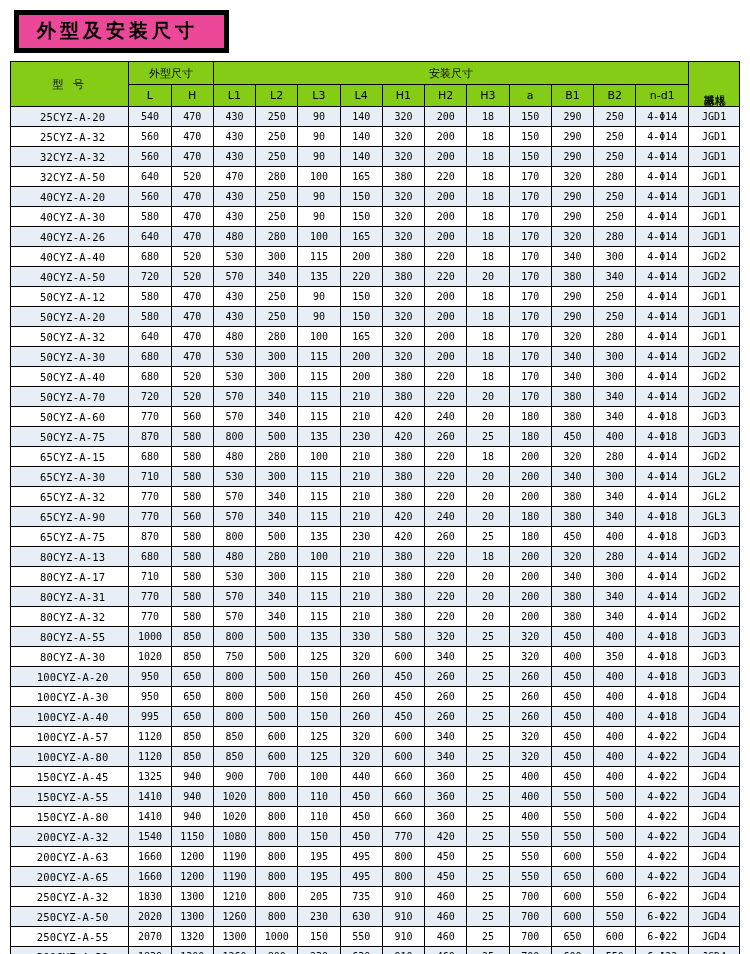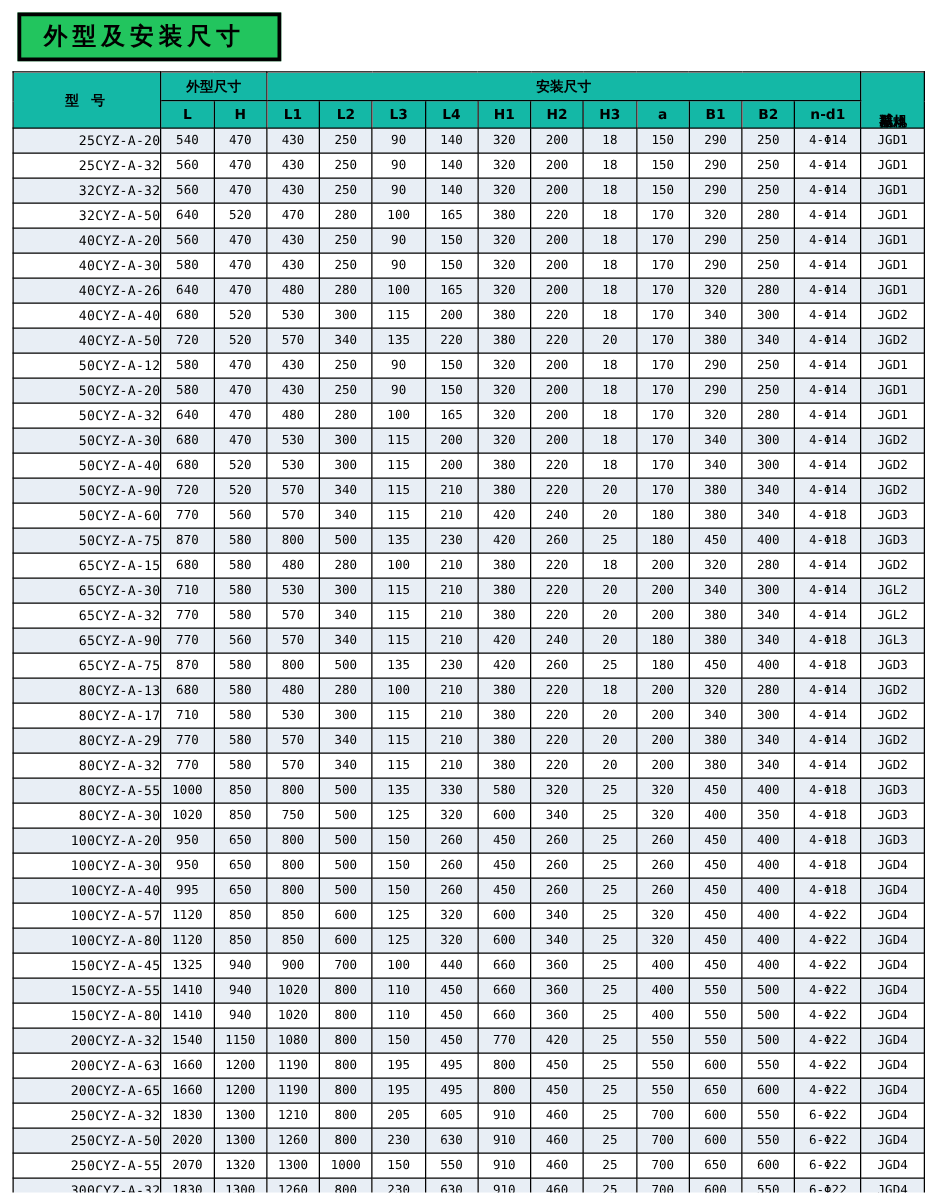--- a/index.html
+++ b/index.html
@@ -15,22 +15,22 @@
   }
   .page {
     position: relative;
     width: 750px;
     height: 954px;
     box-sizing: border-box;
     padding: 8px 10px 0 10px;
   }
   .title-bar {
     display: inline-block;
-    background: #22c55e;
-    border: 3px solid #000000;
+    background: #ec4899;
+    border: 5px solid #000000;
     padding: 3px 26px 4px 18px;
     margin: 2px 0 8px 4px;
   }
   .title-bar .title-text {
     font-family: "DejaVu Sans", "Liberation Sans", sans-serif;
     font-size: 19px;
     font-weight: bold;
     letter-spacing: 4px;
     color: #000;
   }
@@ -44,40 +44,40 @@
     border: 1px solid #000;
     text-align: center;
     vertical-align: middle;
     font-size: 10px;
     height: 19px;
     padding: 0;
     overflow: hidden;
     white-space: nowrap;
   }
   table.spec thead th {
-    background: #14b8a6;
+    background: #84cc16;
     font-family: "DejaVu Sans", "Liberation Sans", sans-serif;
     font-size: 11px;
-    font-weight: bold;
+    font-weight: normal;
   }
   thead th.grp {
     height: 22px;
   }
   thead th.model-head {
     font-size: 13px;
     letter-spacing: 3px;
     text-align: center;
   }
   thead th.sub {
     height: 21px;
     font-family: "DejaVu Sans Mono", "Liberation Mono", monospace;
     font-size: 11px;
   }
   tbody td.model {
-    text-align: right;
+    text-align: center;
     padding-left: 6px;
     font-size: 10.5px;
     letter-spacing: 0.2px;
   }
   tbody tr.shade td {
     background: #e8eef5;
   }
   tbody tr.plain td {
     background: #ffffff;
   }
@@ -378,21 +378,21 @@
           <td>380</td>
           <td>220</td>
           <td>18</td>
           <td>170</td>
           <td>340</td>
           <td>300</td>
           <td>4-Φ14</td>
           <td>JGD2</td>
         </tr>
         <tr class="shade">
-          <td class="model">50CYZ-A-90</td>
+          <td class="model">50CYZ-A-70</td>
           <td>720</td>
           <td>520</td>
           <td>570</td>
           <td>340</td>
           <td>115</td>
           <td>210</td>
           <td>380</td>
           <td>220</td>
           <td>20</td>
           <td>170</td>
@@ -548,21 +548,21 @@
           <td>380</td>
           <td>220</td>
           <td>20</td>
           <td>200</td>
           <td>340</td>
           <td>300</td>
           <td>4-Φ14</td>
           <td>JGD2</td>
         </tr>
         <tr class="shade">
-          <td class="model">80CYZ-A-29</td>
+          <td class="model">80CYZ-A-31</td>
           <td>770</td>
           <td>580</td>
           <td>570</td>
           <td>340</td>
           <td>115</td>
           <td>210</td>
           <td>380</td>
           <td>220</td>
           <td>20</td>
           <td>200</td>
@@ -809,21 +809,21 @@
           <td>4-Φ22</td>
           <td>JGD4</td>
         </tr>
         <tr class="plain">
           <td class="model">250CYZ-A-32</td>
           <td>1830</td>
           <td>1300</td>
           <td>1210</td>
           <td>800</td>
           <td>205</td>
-          <td>605</td>
+          <td>735</td>
           <td>910</td>
           <td>460</td>
           <td>25</td>
           <td>700</td>
           <td>600</td>
           <td>550</td>
           <td>6-Φ22</td>
           <td>JGD4</td>
         </tr>
         <tr class="shade">

